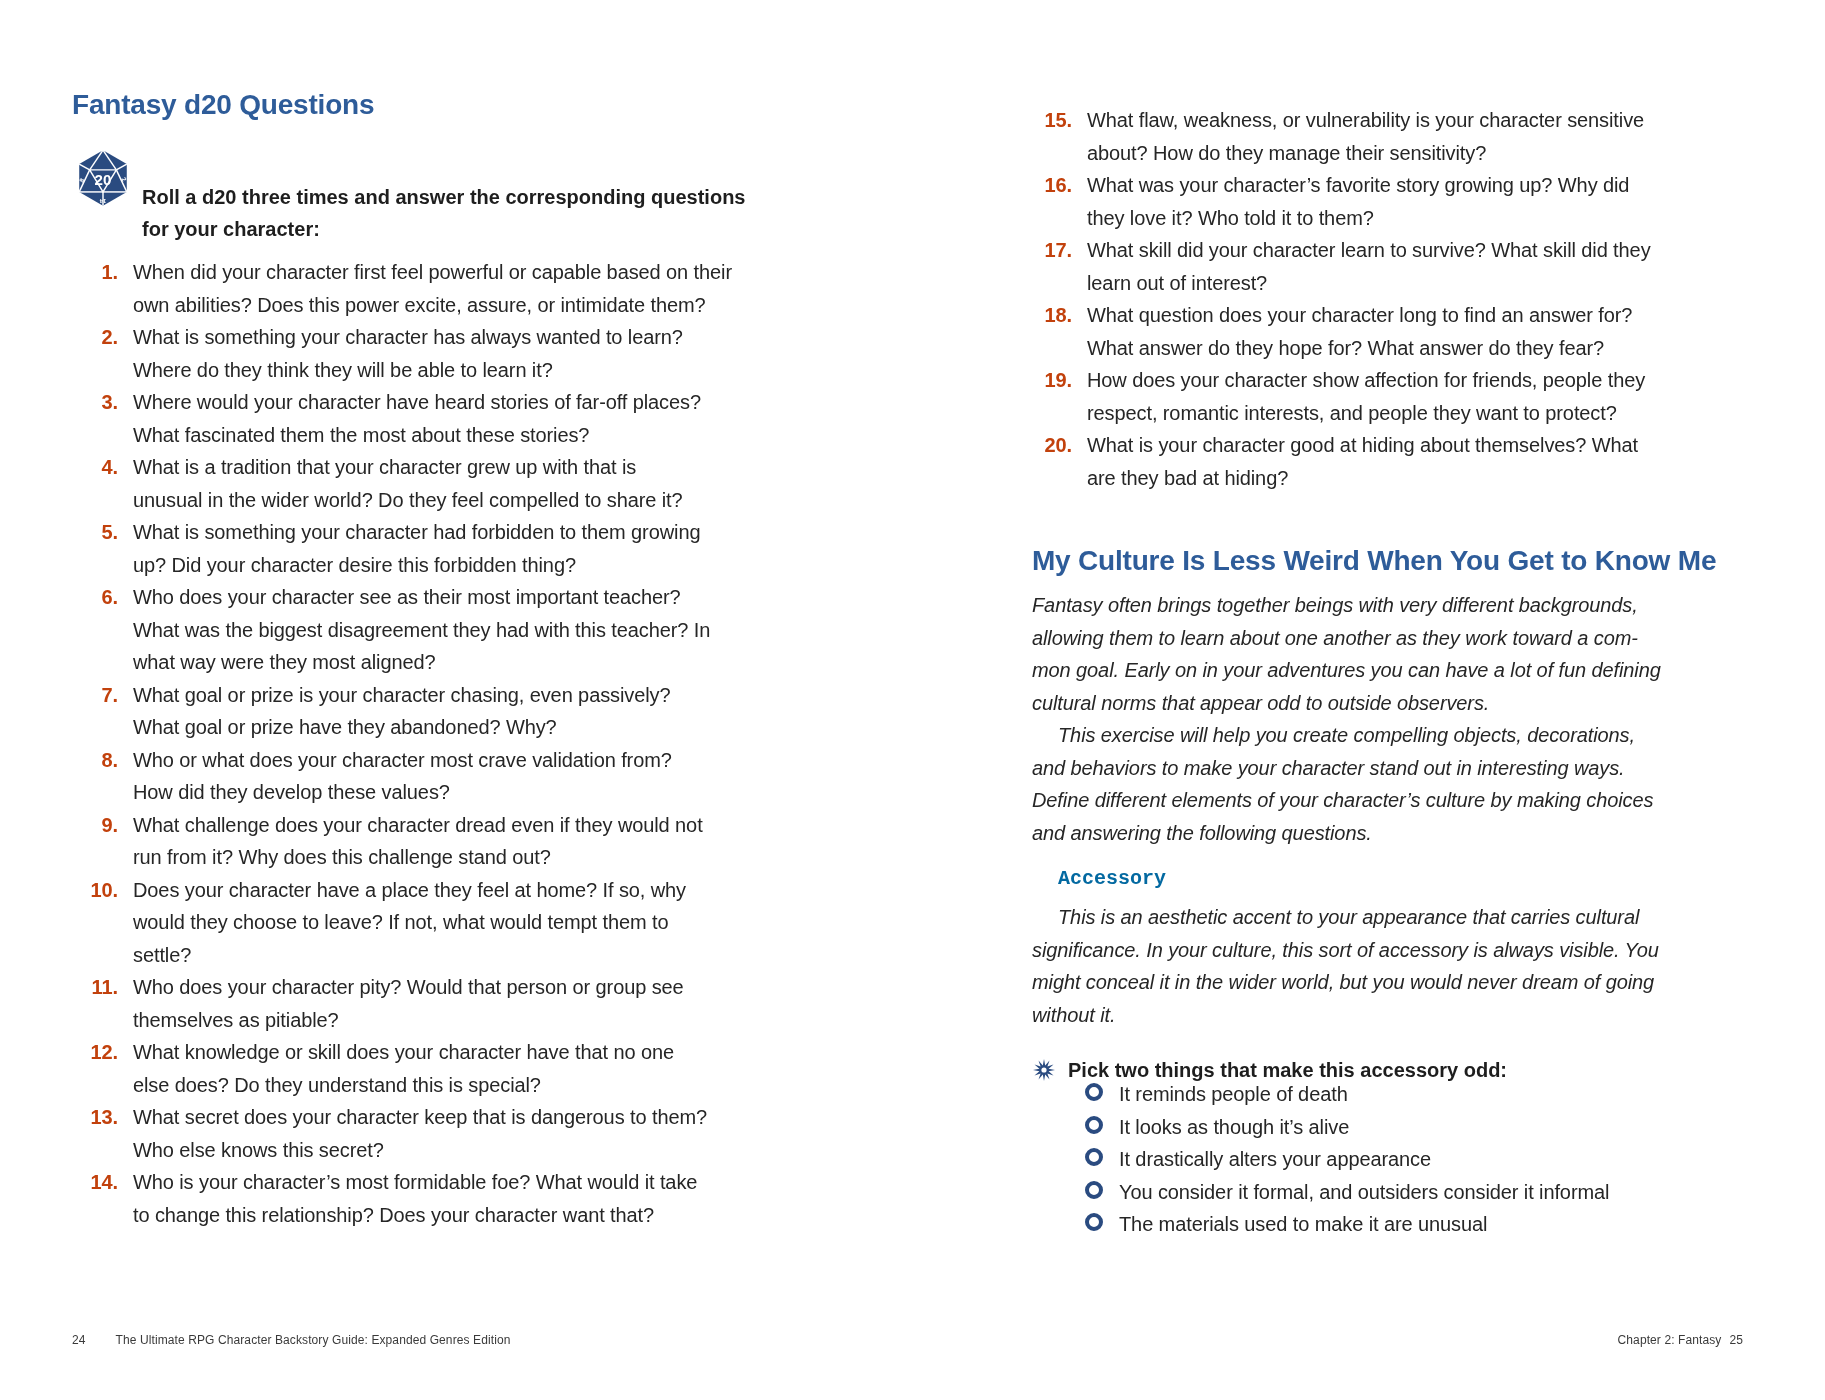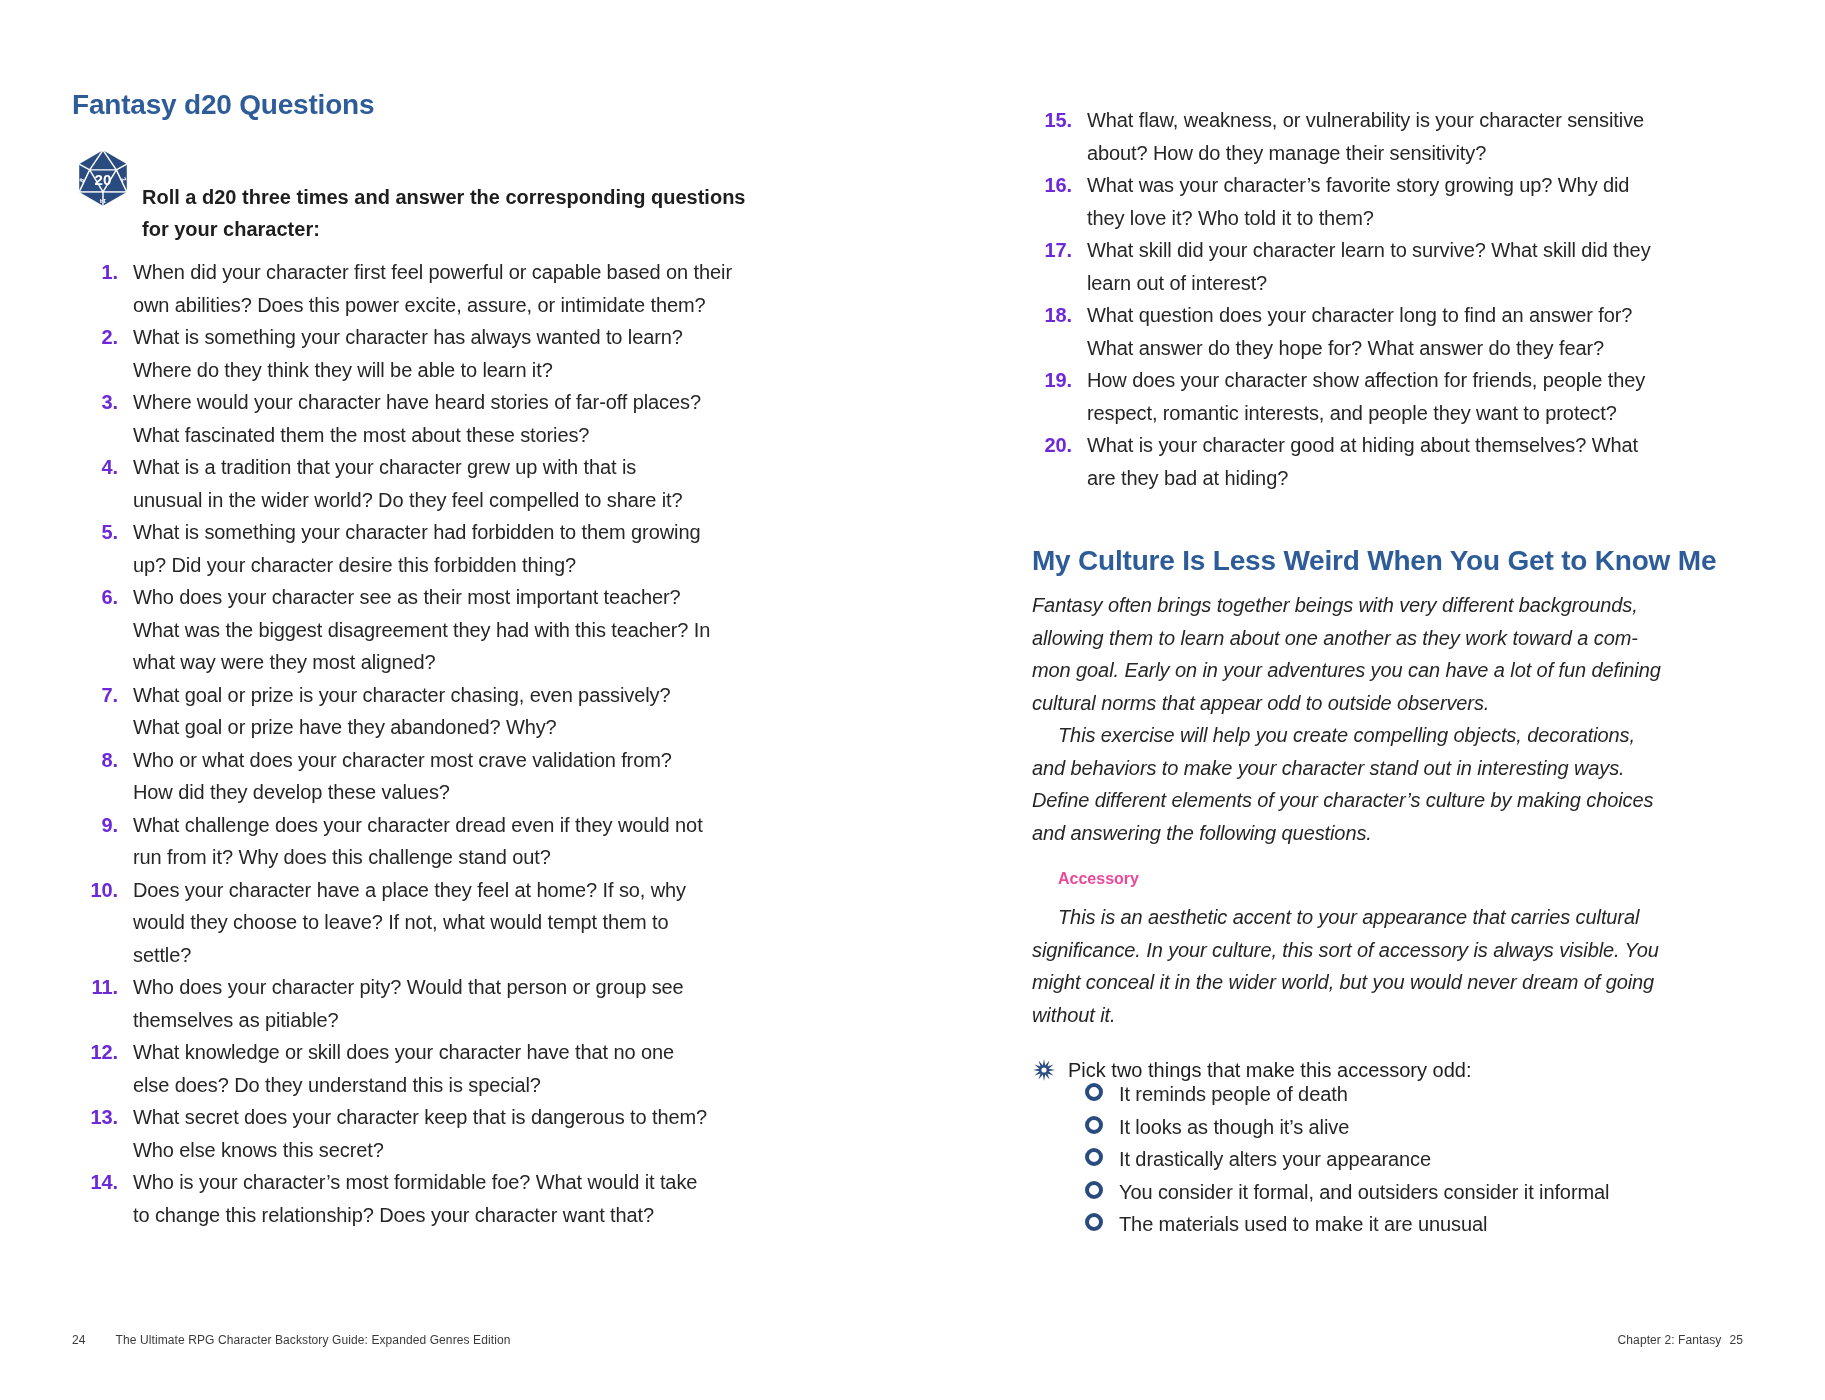--- a/index.html
+++ b/index.html
@@ -13,29 +13,29 @@
     font-size:28px;line-height:34px;font-weight:bold;color:#2e5c99;letter-spacing:-0.2px;
   }
   .intro{
     font-size:20px;line-height:32px;font-weight:bold;color:#1e1e1e;white-space:pre-line;
   }
   .q-list{
     display:grid;grid-template-columns:46px 1fr;column-gap:15px;
     font-size:20px;line-height:32.5px;letter-spacing:-0.1px;
   }
   .q-list-right{grid-template-columns:50px 1fr;}
-  .q-num{font-weight:bold;text-align:right;color:#6d28d9;}
+  .q-num{font-weight:bold;text-align:right;color:#c2410c;}
   .q-text{white-space:pre-line;color:#262626;}
   .prose{
     font-size:20px;line-height:32.5px;letter-spacing:-0.1px;color:#262626;white-space:pre-line;font-style:italic;
   }
   .prose.indent{text-indent:26px;}
-  .sub-title{font-size:16px;line-height:30px;font-weight:bold;color:#ec4899;}
+  .sub-title{font-size:20px;line-height:30px;font-weight:bold;color:#0369a1;font-family:Liberation Mono, monospace;}
   .prompt-row{display:flex;align-items:center;gap:12px;}
-  .prompt-text{font-size:20px;line-height:32px;font-weight:normal;color:#1e1e1e;}
+  .prompt-text{font-size:20px;line-height:32px;font-weight:bold;color:#1e1e1e;}
   .option-row{display:flex;align-items:flex-start;height:32.5px;}
   .ring{
     width:18px;height:18px;box-sizing:border-box;border:4.5px solid #2a4b80;border-radius:50%;
     margin-top:5px;flex:0 0 18px;
   }
   .option-text{font-size:20px;line-height:32.5px;color:#262626;margin-left:16px;letter-spacing:-0.1px;}
   .footer{font-size:12px;line-height:20px;color:#3a3a3a;display:flex;letter-spacing:0.1px;}
   .footer .gap30{margin-left:30px;}
   .footer .gap18{margin-left:8px;}
 </style>

